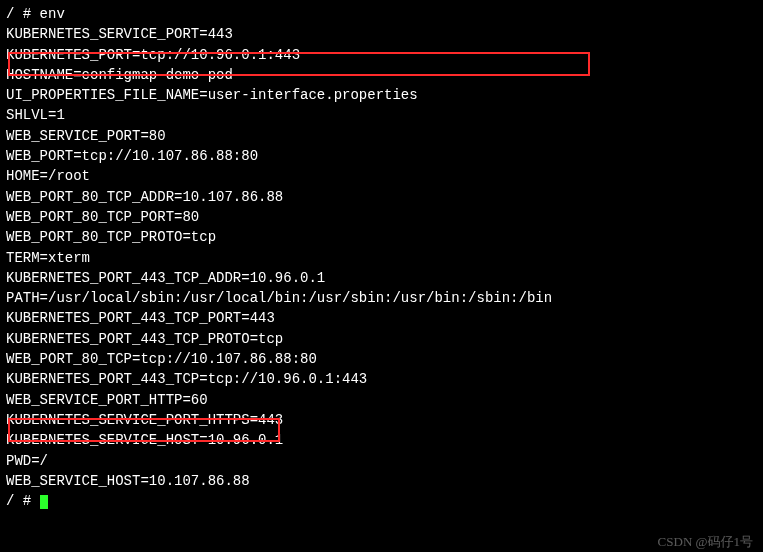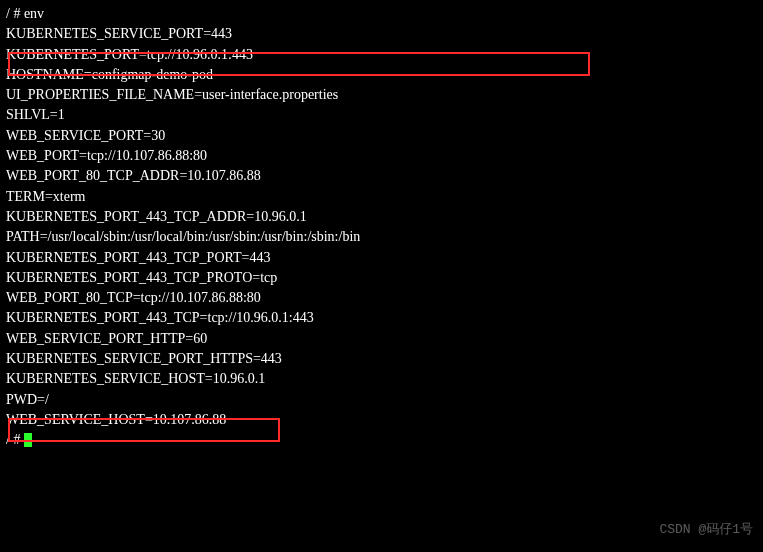--- a/index.html
+++ b/index.html
@@ -24,41 +24,44 @@
   .cursor {
     display: inline-block;
     width: 8px;
     height: 14px;
     background: #2bff2b;
     vertical-align: text-bottom;
   }
   .watermark {
     position: absolute;
     right: 10px;
-    bottom: 12px;
-    font-family: Liberation Mono, monospace;
+    bottom: 0;
+    font-family: Liberation Serif, serif;
     font-size: 13px;
     color: rgba(255,255,255,0.35);
   }
-  #terminal { position: relative; font-family: Liberation Serif, serif; }
+  #terminal { position: relative; }
 </style>
 </head>
 <body>
 
 <div id="terminal">
   <div class="line">/ # env</div>
 
   <div class="line">KUBERNETES_SERVICE_PORT=443</div>
   <div class="line">KUBERNETES_PORT=tcp://10.96.0.1:443</div>
   <div class="line">HOSTNAME=configmap-demo-pod</div>
   <div class="line">UI_PROPERTIES_FILE_NAME=user-interface.properties</div>
   <div class="line">SHLVL=1</div>
-  <div class="line">WEB_SERVICE_PORT=30</div>
+  <div class="line">WEB_SERVICE_PORT=80</div>
   <div class="line">WEB_PORT=tcp://10.107.86.88:80</div>
+  <div class="line">HOME=/root</div>
   <div class="line">WEB_PORT_80_TCP_ADDR=10.107.86.88</div>
+  <div class="line">WEB_PORT_80_TCP_PORT=80</div>
+  <div class="line">WEB_PORT_80_TCP_PROTO=tcp</div>
   <div class="line">TERM=xterm</div>
   <div class="line">KUBERNETES_PORT_443_TCP_ADDR=10.96.0.1</div>
   <div class="line">PATH=/usr/local/sbin:/usr/local/bin:/usr/sbin:/usr/bin:/sbin:/bin</div>
   <div class="line">KUBERNETES_PORT_443_TCP_PORT=443</div>
   <div class="line">KUBERNETES_PORT_443_TCP_PROTO=tcp</div>
   <div class="line">WEB_PORT_80_TCP=tcp://10.107.86.88:80</div>
   <div class="line">KUBERNETES_PORT_443_TCP=tcp://10.96.0.1:443</div>
   <div class="line">WEB_SERVICE_PORT_HTTP=60</div>
   <div class="line">KUBERNETES_SERVICE_PORT_HTTPS=443</div>
   <div class="line">KUBERNETES_SERVICE_HOST=10.96.0.1</div>

